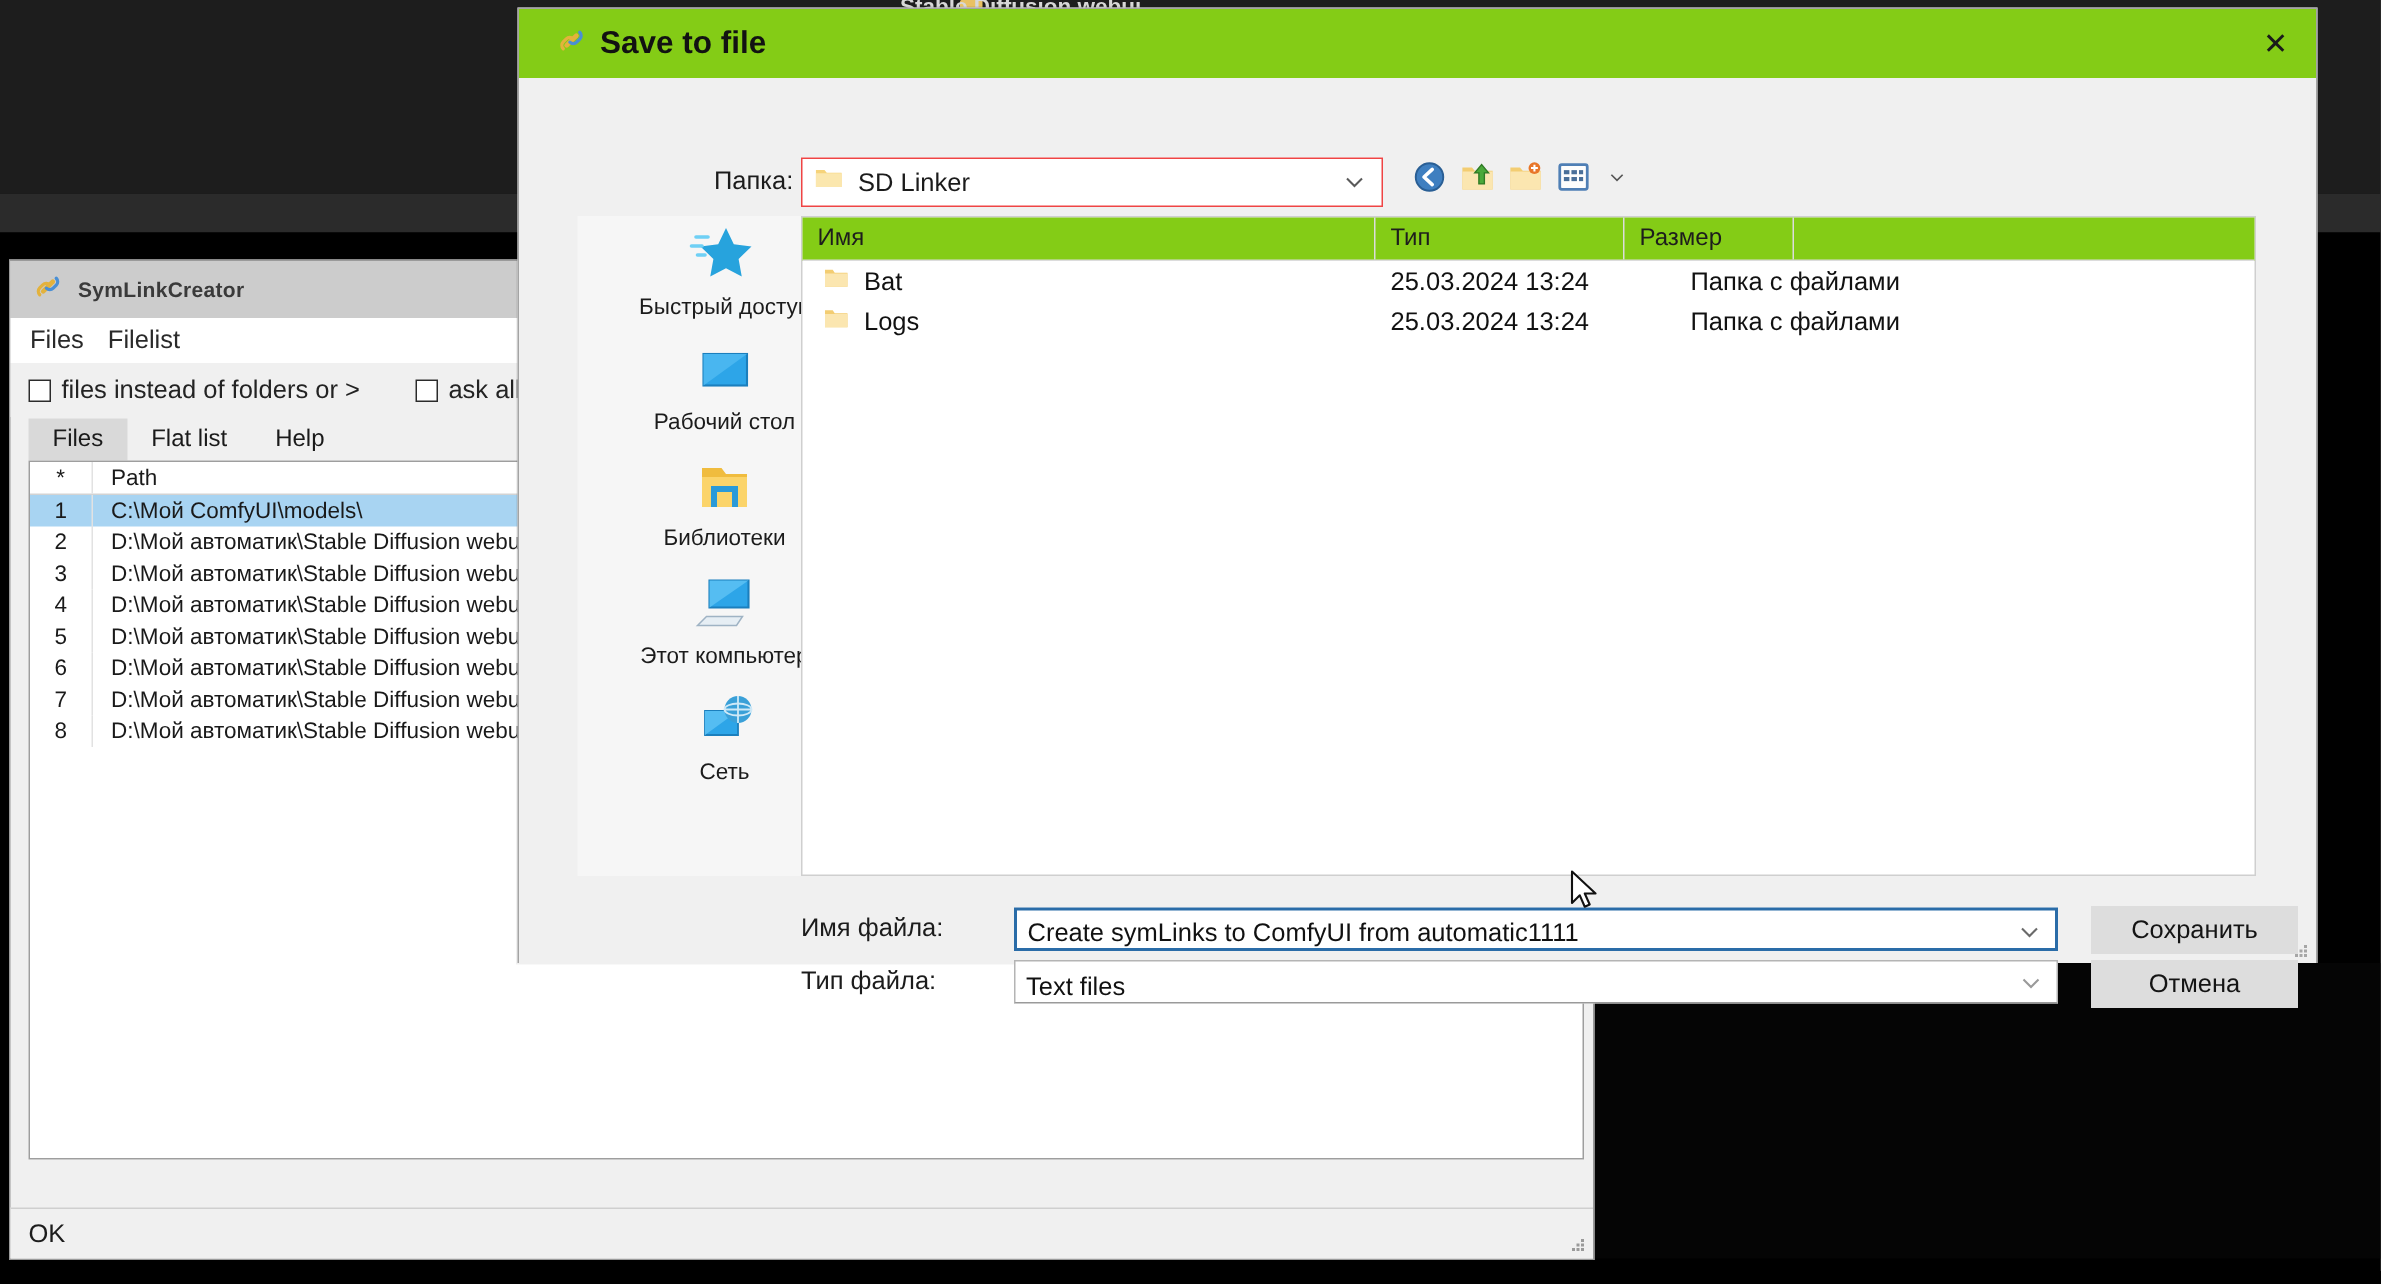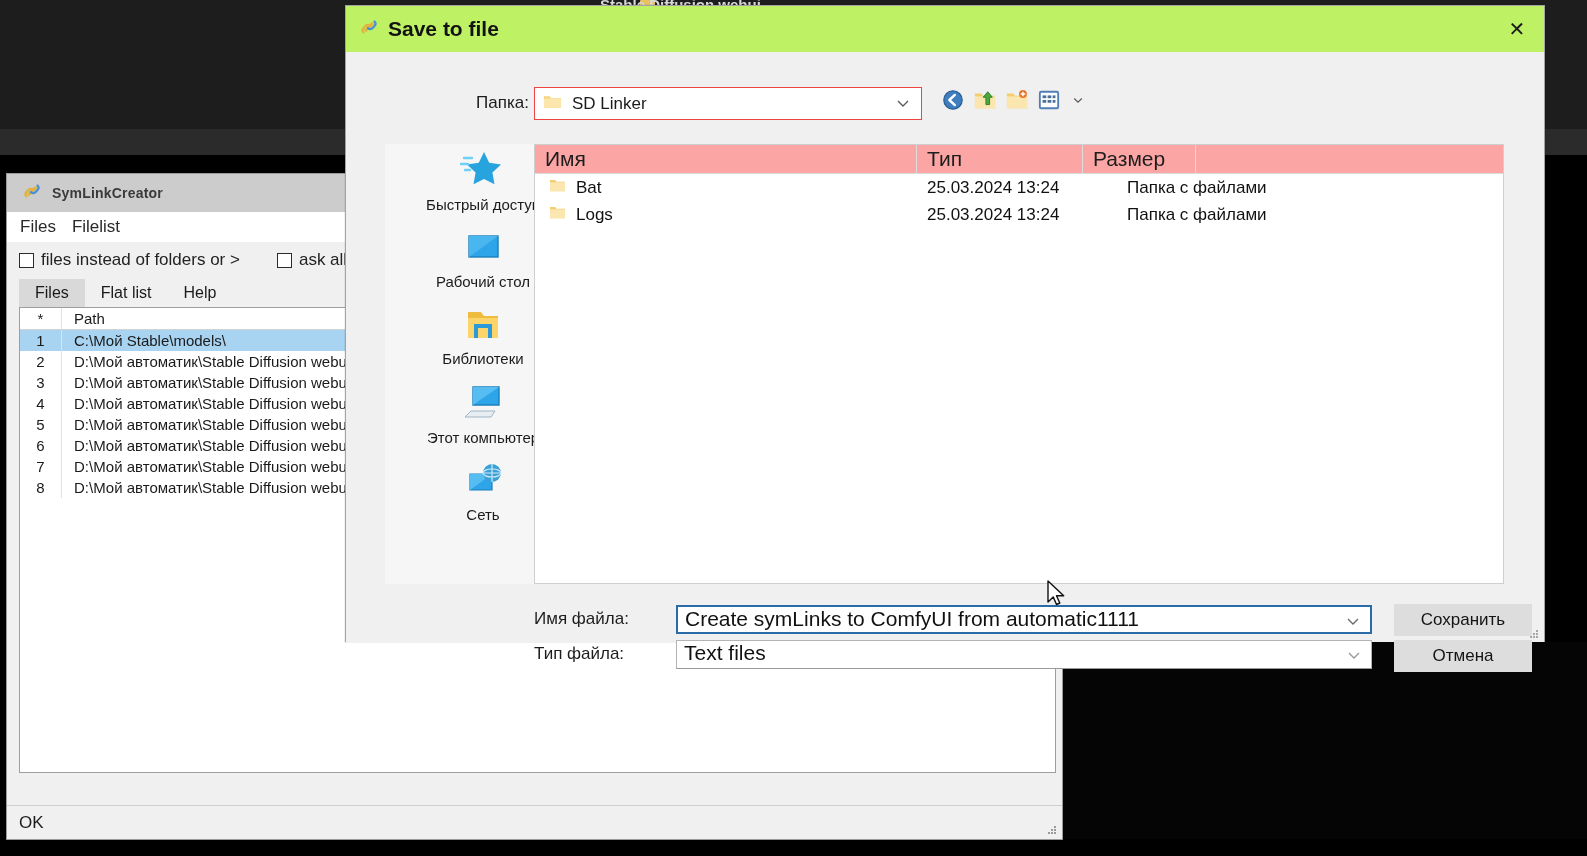--- a/index.html
+++ b/index.html
@@ -103,35 +103,35 @@
     position: absolute; right: 5px; bottom: 4px; width: 12px; height: 12px;
   }
 
   
   #save-dialog {
     position: absolute; left: 345px; top: 5px; width: 1200px; height: 637px;
     background: #f0f0f0; border: 1px solid #a4a4a4; box-sizing: border-box;
     box-shadow: 0 0 0 1px rgba(0,0,0,.06);
   }
   .dlg-titlebar {
-    height: 46px; background: #bef264; display: flex; align-items: center;
-    padding-left: 12px; box-sizing: border-box; position: relative;
+    height: 46px; background: #84cc16; display: flex; align-items: center;
+    padding-left: 24px; box-sizing: border-box; position: relative;
   }
   .dlg-title-text {
     font-size: 21px; font-weight: bold; color: #121212; margin-left: 8px;
   }
   .dlg-close {
     position: absolute; right: 0; top: 0; width: 54px; height: 46px;
     display: flex; align-items: center; justify-content: center;
     font-size: 20px; color: #1a1a1a;
   }
   .dlg-body { position: relative; height: 590px; background: #f0f0f0; }
 
   .folder-row {
-    position: absolute; left: 0; top: 35px; width: 100%; height: 34px;
+    position: absolute; left: 0; top: 53px; width: 100%; height: 34px;
   }
   .folder-label {
     position: absolute; left: 130px; top: 6px; font-size: 17px; color: #1c1c1c;
   }
   .folder-combo {
     position: absolute; left: 188px; top: 0px; width: 388px; height: 33px;
     background: #fff; border: 1px solid #ef4444; box-sizing: border-box;
     display: flex; align-items: center; padding-left: 8px;
   }
   .folder-combo .fname { font-size: 17px; color: #1b1b1b; margin-left: 10px; }
@@ -153,21 +153,21 @@
     align-items: center; gap: 2px;
   }
   .place .plbl { font-size: 15px; color: #1b1b1b; }
 
   .filelist {
     position: absolute; left: 188px; top: 92px; right: 40px; height: 440px;
     background: #fff; border: 1px solid #cfcfcf; box-sizing: border-box;
   }
   .fl-head {
     display: flex; height: 28px; border-bottom: 1px solid #dcdcdc;
-    font-size: 21px; color: #1d1d1d; background: #fca5a5;
+    font-size: 16px; color: #1d1d1d; background: #84cc16;
   }
   .fl-head > div {
     border-right: 1px solid #dcdcdc; box-sizing: border-box;
     padding-left: 10px; line-height: 28px; height: 100%;
   }
   .fl-c-name { width: 382px; }
   .fl-c-date { width: 200px; }
   .fl-c-type { width: 166px; }
   .fl-c-size { width: 113px; }
   .fl-c-extra { flex: 1; border-right: none !important; }
@@ -176,22 +176,22 @@
   .fl-row .c-date { width: 200px; padding-left: 10px; box-sizing: border-box; }
   .fl-row .c-type { width: 166px; padding-left: 10px; box-sizing: border-box; }
   .fl-row .c-size { width: 113px; }
 
   .bottom-fields { position: absolute; left: 0; top: 548px; width: 100%; }
   .bf-label { position: absolute; font-size: 17px; color: #1c1c1c; }
   .bf-label.l1 { left: 188px; top: 9px; }
   .bf-label.l2 { left: 188px; top: 44px; }
   .bf-input {
     position: absolute; left: 330px; width: 696px; height: 29px;
-    box-sizing: border-box; display: flex; align-items: flex-start; padding-left: 7px;
-    font-size: 21px; color: #111; background: #fff;
+    box-sizing: border-box; display: flex; align-items: flex-end; padding-left: 7px;
+    font-size: 17px; color: #111; background: #fff;
   }
   .bf-input.i1 { top: 5px; border: 2px solid #2a6ca8; }
   .bf-input.i2 { top: 40px; border: 1px solid #b4b4b4; border-bottom-color:#9a9a9a; }
   .bf-input .chev { position: absolute; right: 9px; top: 6px; width: 16px; height: 16px; }
   .dlg-btn {
     position: absolute; left: 1048px; width: 138px; height: 32px;
     background: #dddddd; color: #141414; font-size: 17px;
     display: flex; align-items: center; justify-content: center;
   }
   .dlg-btn.b1 { top: 4px; }
@@ -248,21 +248,21 @@
     </div>
 
     <div class="slc-grid">
       <div class="slc-grid-head">
         <div class="slc-col-star">*</div>
         <div class="slc-col-path">Path</div>
       </div>
       <div id="slc-rows">
           <div class="slc-row sel">
             <div class="n">1</div>
-            <div class="p">C:\Мой Stable\models\</div>
+            <div class="p">C:\Мой ComfyUI\models\</div>
           </div>
           <div class="slc-row">
             <div class="n">2</div>
             <div class="p">D:\Мой автоматик\Stable Diffusion webu</div>
           </div>
           <div class="slc-row">
             <div class="n">3</div>
             <div class="p">D:\Мой автоматик\Stable Diffusion webu</div>
           </div>
           <div class="slc-row">

